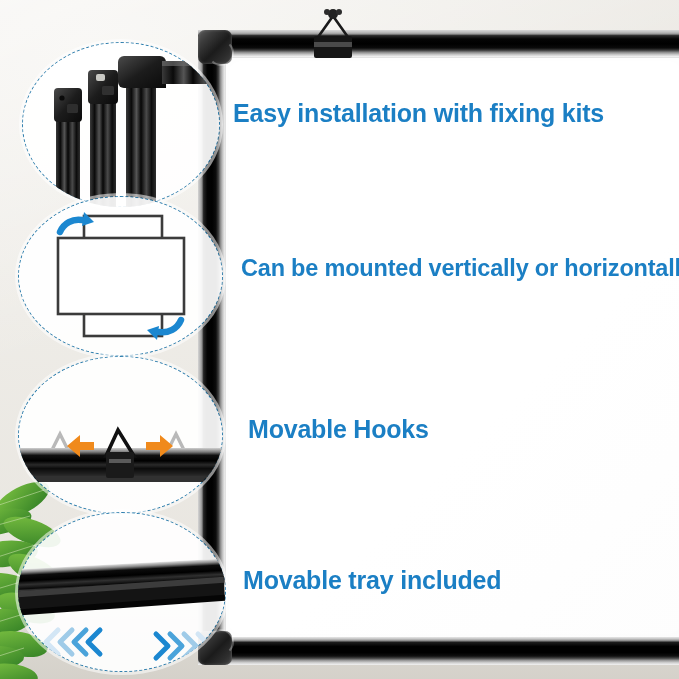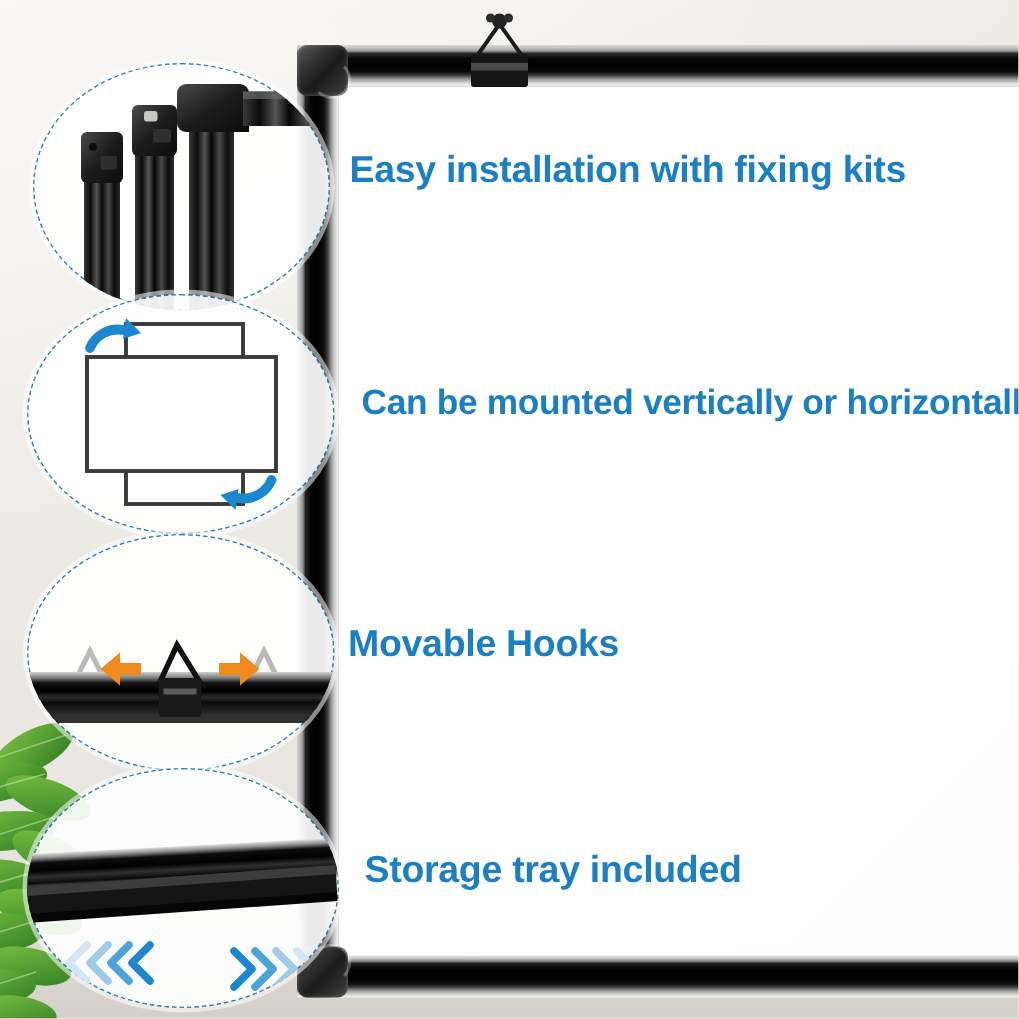--- a/index.html
+++ b/index.html
@@ -101,21 +101,21 @@
   .label{
     position:absolute;
     color:#1b7fc4;
     font-weight:bold;
     letter-spacing:-.2px;
     white-space:nowrap;
     text-shadow:0 1px 0 rgba(255,255,255,.8);
   }
   .l1{left:233px;top:99px;font-size:25px;}
   .l2{left:241px;top:255px;font-size:23.5px;}
-  .l3{left:232px;top:415px;font-size:25px;}
+  .l3{left:248px;top:415px;font-size:25px;}
   .l4{left:243px;top:566px;font-size:25px;}
 </style>
 </head>
 <body>
 
 <div id="stage">
 
   <div class="wall-shade"></div>
 
   <div class="plant">
@@ -306,15 +306,15 @@
           <path d="M166 122 l12 12 l-12 12" stroke="#9fcbe8"></path>
           <path d="M180 122 l12 12 l-12 12" stroke="#d3e6f5"></path>
         </g>
       </svg>
     </div>
   </div>
 
   <div class="label l1">Easy installation with fixing kits</div>
   <div class="label l2">Can be mounted vertically or horizontally</div>
   <div class="label l3">Movable Hooks</div>
-  <div class="label l4">Storage tray included</div>
+  <div class="label l4">Movable tray included</div>
 
 </div>
 
 </body></html>

